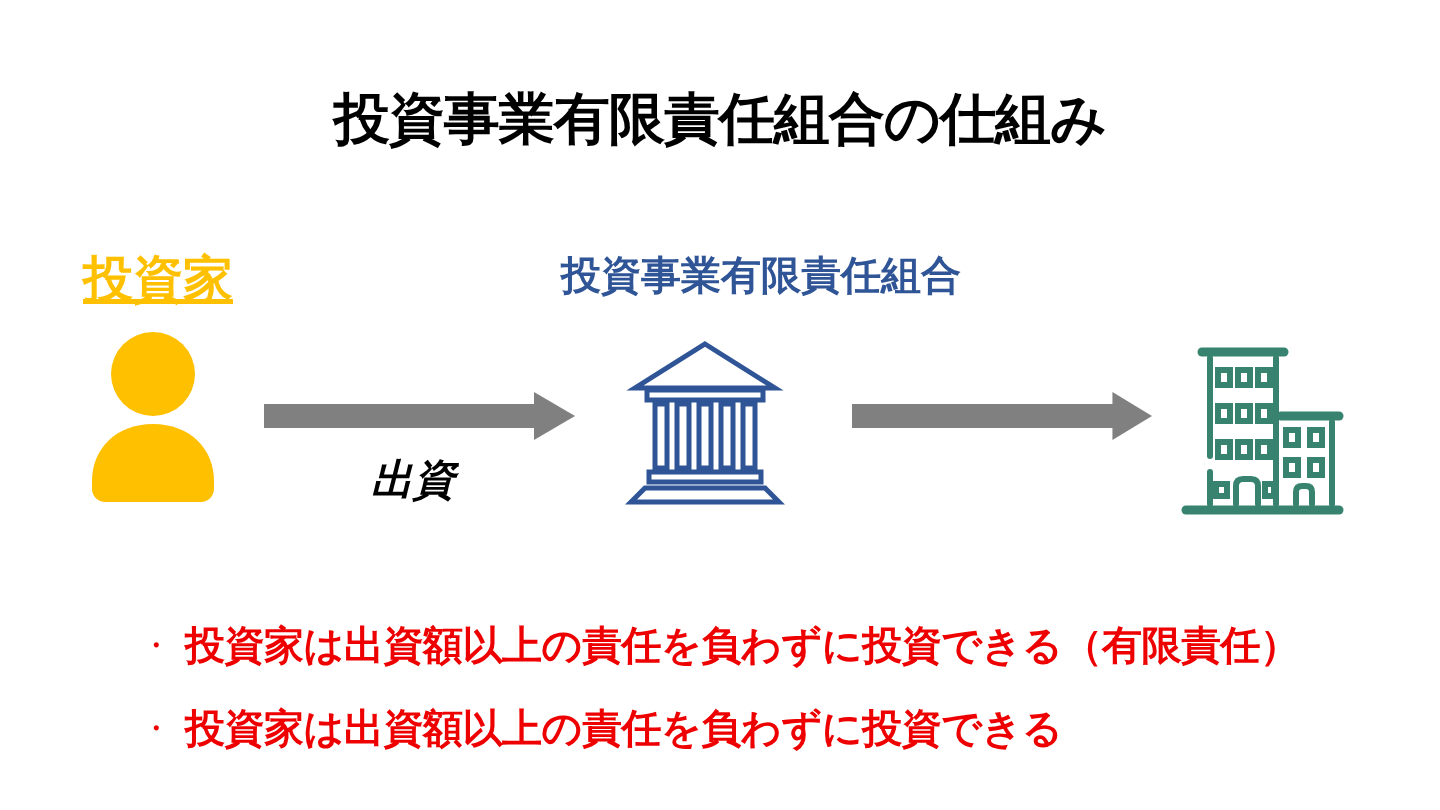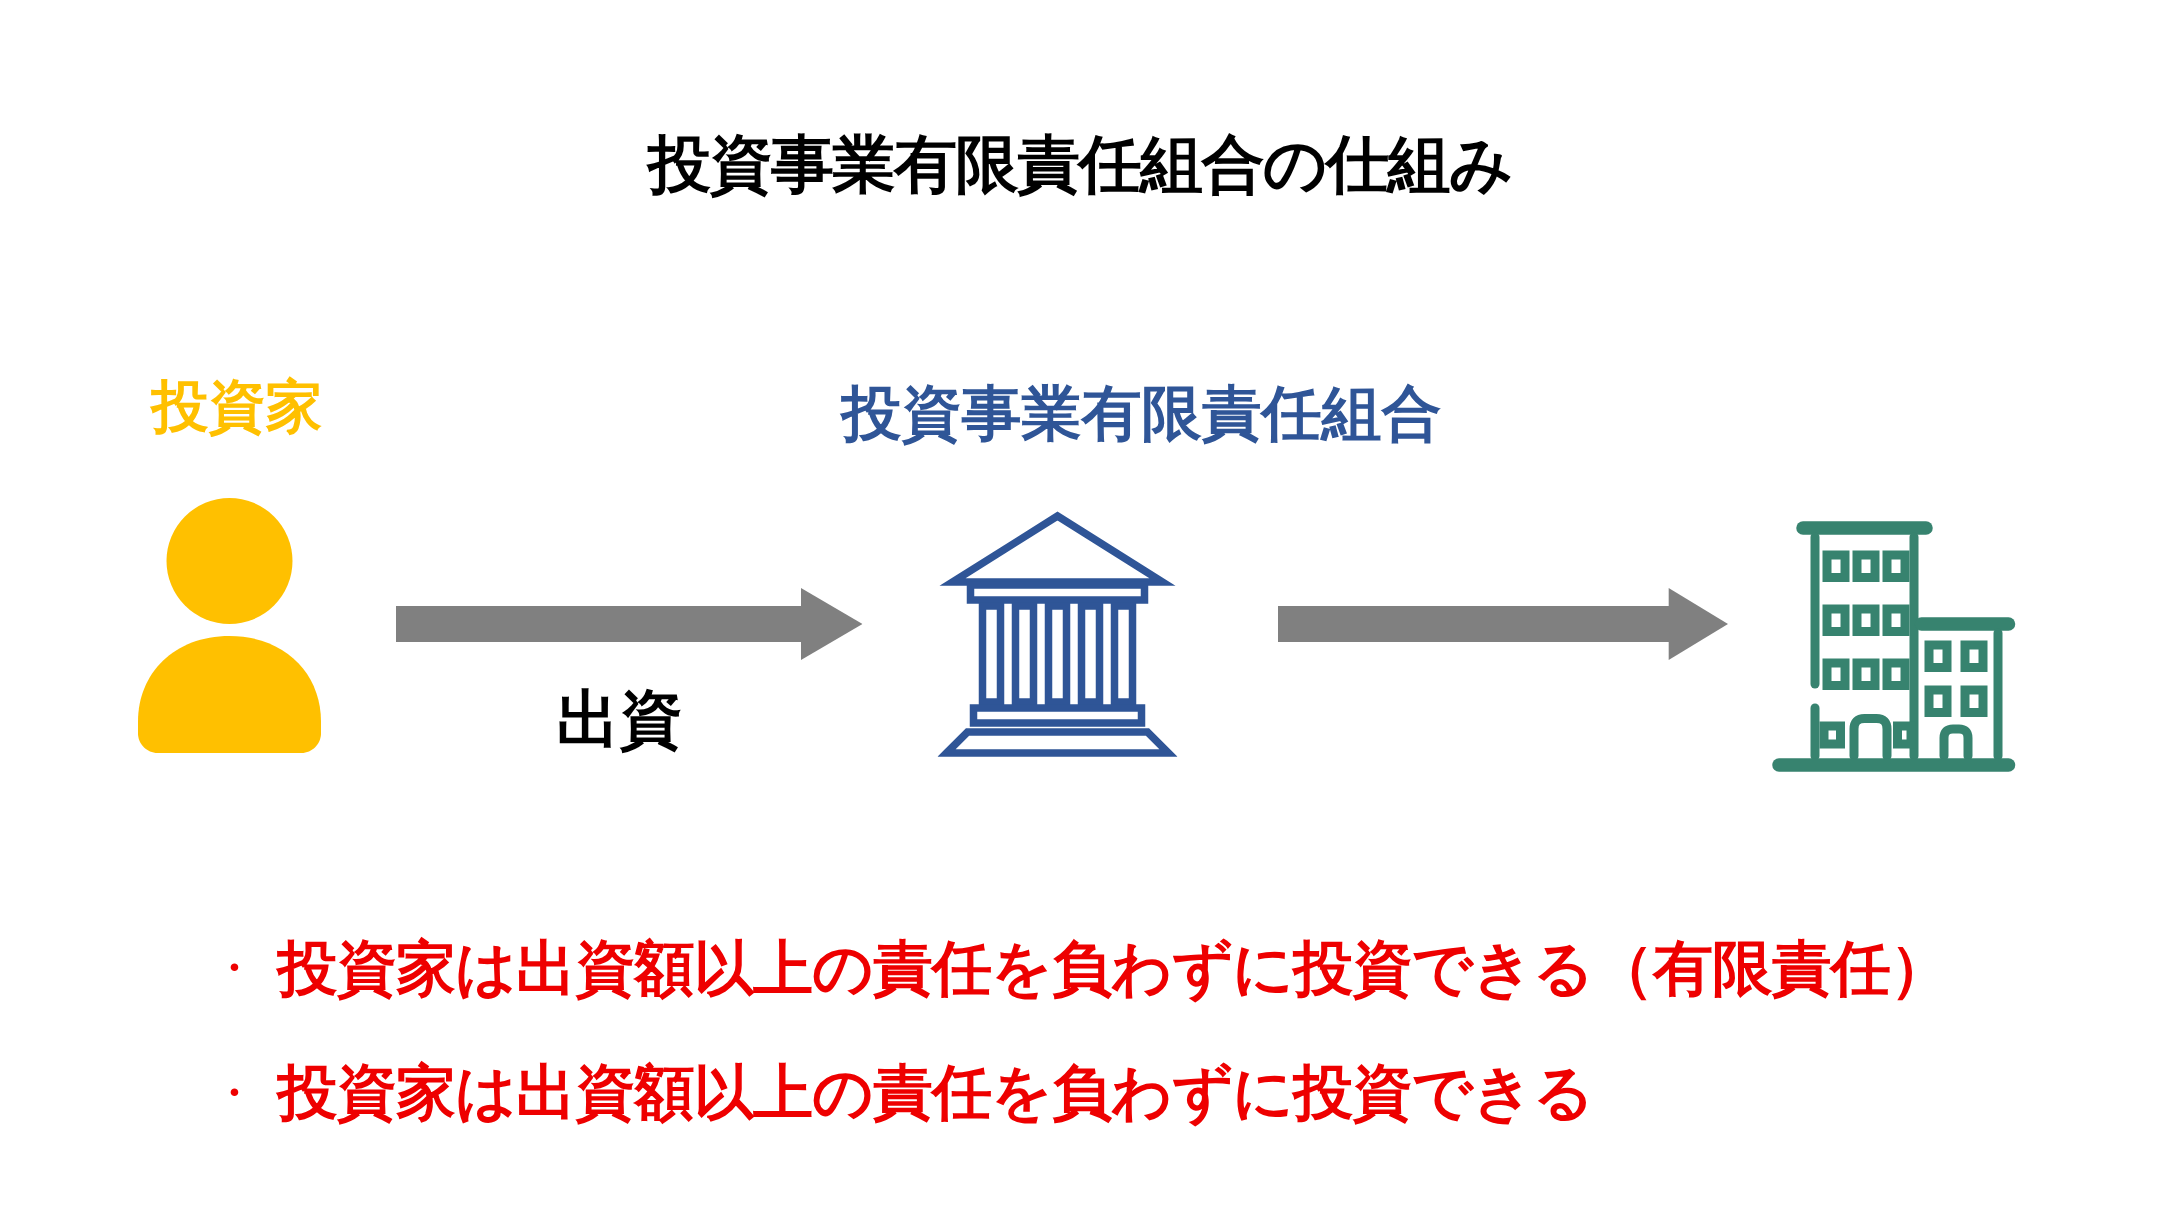--- a/index.html
+++ b/index.html
@@ -16,33 +16,33 @@
   #slide{
     position:relative;
     width:1440px;height:810px;
     background:#ffffff;
     overflow:hidden;
   }
   .abs{position:absolute;}
   .slide-title{
     top:82px;left:0;width:1440px;
     text-align:center;
-    font-size:42px;font-weight:800;
+    font-size:56px;font-weight:800;
     color:var(--black);
     letter-spacing:-1px;
     white-space:nowrap;
   }
   .entity-label{
     font-weight:800;
     white-space:nowrap;
     text-align:center;
   }
   .investor-label{
     left:58px;top:246px;width:200px;
-    font-size:38px;color:var(--gold);
+    font-size:50px;color:var(--gold);text-decoration:underline;
   }
   .partnership-label{
     left:511px;top:248px;width:500px;
     font-size:40px;color:var(--blue);
   }
   .sme-label{
     left:1083px;top:232px;width:350px;
     font-size:36px;color:var(--teal);
     line-height:42px;
   }
@@ -50,21 +50,21 @@
   .person-icon-box{left:78px;top:330px;width:150px;height:172px;}
   .bank-icon-box{left:625px;top:338px;width:160px;height:168px;}
   .buildings-icon-box{left:1180px;top:336px;width:165px;height:182px;}
   .arrow-box{height:48px;}
   .arrow1-box{left:264px;top:392px;width:311px;}
   .arrow2-box{left:852px;top:392px;width:300px;}
   .flow-label{
     font-size:42px;font-weight:800;color:var(--black);
     text-align:center;white-space:nowrap;
   }
-  .flow1-label{left:313px;top:452px;width:200px;}
+  .flow1-label{left:313px;top:452px;width:200px;font-style:italic;}
   .flow2-label{left:860px;top:452px;width:300px;}
   .notes{
     left:143px;top:618px;width:1220px;
   }
   .note-item{
     display:flex;align-items:center;
     margin-bottom:28px;
     color:var(--red);
   }
   .note-marker{

